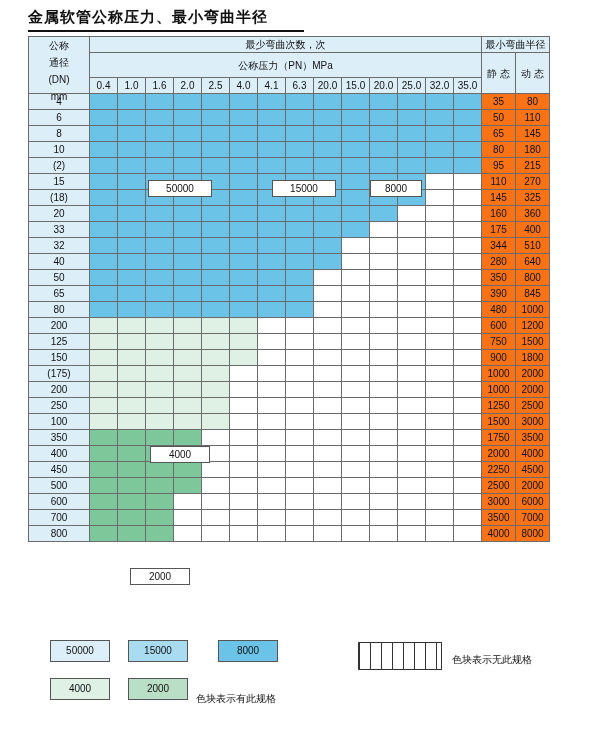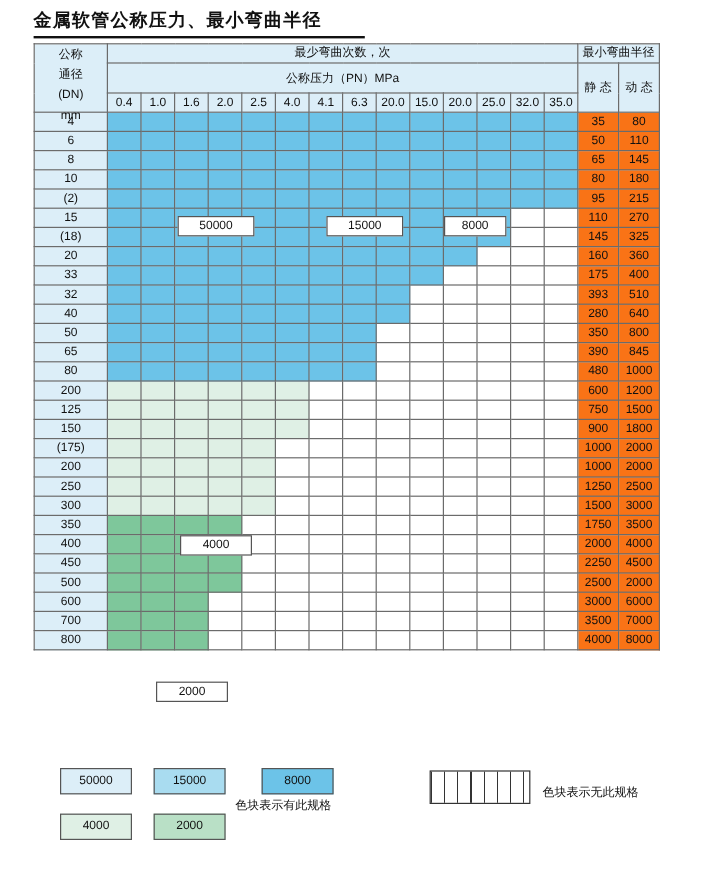--- a/index.html
+++ b/index.html
@@ -312,21 +312,21 @@
           <td class="pn-col c-blue"></td>
           <td class="pn-col c-blue"></td>
           <td class="pn-col c-blue"></td>
           <td class="pn-col c-blue"></td>
           <td class="pn-col c-blue"></td>
           <td class="pn-col c-white"></td>
           <td class="pn-col c-white"></td>
           <td class="pn-col c-white"></td>
           <td class="pn-col c-white"></td>
           <td class="pn-col c-white"></td>
-          <td class="val-cell rad-col">393</td>
+          <td class="val-cell rad-col">344</td>
           <td class="val-cell rad-col">510</td>
         </tr>
         <tr>
           <td class="dn-cell">40</td>
           <td class="pn-col c-blue"></td>
           <td class="pn-col c-blue"></td>
           <td class="pn-col c-blue"></td>
           <td class="pn-col c-blue"></td>
           <td class="pn-col c-blue"></td>
           <td class="pn-col c-blue"></td>
@@ -506,21 +506,21 @@
           <td class="pn-col c-white"></td>
           <td class="pn-col c-white"></td>
           <td class="pn-col c-white"></td>
           <td class="pn-col c-white"></td>
           <td class="pn-col c-white"></td>
           <td class="pn-col c-white"></td>
           <td class="val-cell rad-col">1250</td>
           <td class="val-cell rad-col">2500</td>
         </tr>
         <tr>
-          <td class="dn-cell">300</td>
+          <td class="dn-cell">100</td>
           <td class="pn-col c-green3"></td>
           <td class="pn-col c-green3"></td>
           <td class="pn-col c-green3"></td>
           <td class="pn-col c-green3"></td>
           <td class="pn-col c-green3"></td>
           <td class="pn-col c-white"></td>
           <td class="pn-col c-white"></td>
           <td class="pn-col c-white"></td>
           <td class="pn-col c-white"></td>
           <td class="pn-col c-white"></td>
@@ -671,21 +671,21 @@
       <div class="ovl" style="left: 148px; top: 180px; width: 62px;">50000</div>
       <div class="ovl" style="left: 272px; top: 180px; width: 62px;">15000</div>
       <div class="ovl" style="left: 370px; top: 180px; width: 50px;">8000</div>
       <div class="ovl" style="left: 150px; top: 446px; width: 58px;">4000</div>
       <div class="ovl" style="left: 130px; top: 568px; width: 58px;">2000</div>
     </div>
 
   <div class="legend">
     <div class="lg-grid" style="left:358px;top:6px;"></div>
     <div class="lg-text" style="left:452px;top:17px;">色块表示无此规格</div>
-    <div class="lg-text" style="left:196px;top:28px;">色块表示有此规格</div>
+    <div class="lg-text" style="left:196px;top:56px;">色块表示有此规格</div>
   <div class="lg-box" style="left: 50px; top: 4px; background: rgb(220, 238, 248);">50000</div>
       <div class="lg-box" style="left: 128px; top: 4px; background: rgb(169, 220, 240);">15000</div>
       <div class="lg-box" style="left: 218px; top: 4px; background: rgb(108, 195, 232);">8000</div>
       <div class="lg-box" style="left: 50px; top: 42px; background: rgb(223, 240, 229);">4000</div>
       <div class="lg-box" style="left: 128px; top: 42px; background: rgb(185, 224, 198);">2000</div>
     </div>
 
 </div>
 
 </body></html>

